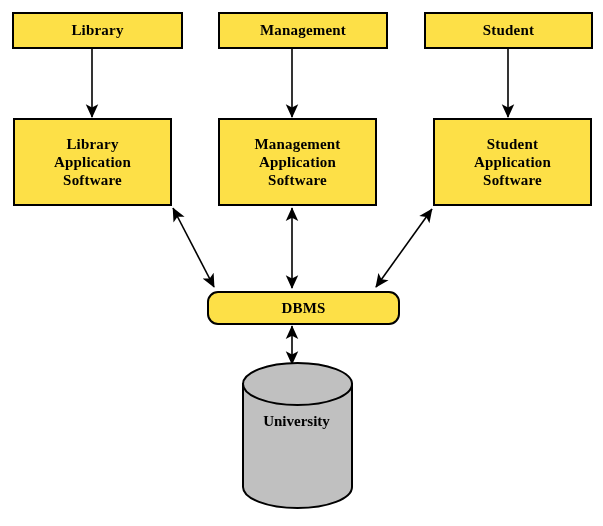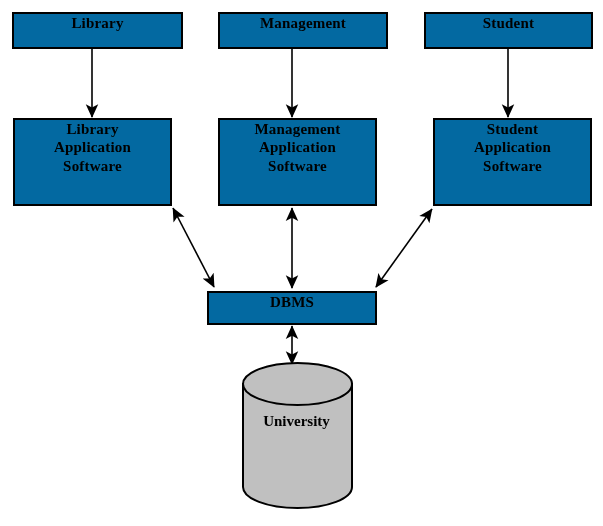--- a/index.html
+++ b/index.html
@@ -13,24 +13,24 @@
   #canvas {
     position: relative;
     width: 603px;
     height: 526px;
     background: #ffffff;
     overflow: hidden;
   }
   .node-box {
     position: absolute;
     box-sizing: border-box;
-    background: #0369a1;
+    background: #fde047;
     border: 2px solid #000000;
     display: flex;
-    align-items: flex-start;
+    align-items: center;
     justify-content: center;
     text-align: center;
     font-weight: bold;
     color: #000000;
     line-height: 1.22;
     letter-spacing: 0.2px;
   }
   .actor-box { font-size: 15px; }
   .app-box   { font-size: 15px; }
   .dbms-box  { font-size: 15px; }
@@ -112,21 +112,21 @@
   </div>
 
   <div class="node-box app-box" style="left:433px; top:118px; width:159px; height:88px;">
     <div>
       <div>Student</div>
       <div>Application</div>
       <div>Software</div>
     </div>
   </div>
 
-  <div class="node-box dbms-box" style="left:207px; top:291px; width:170px; height:34px;">
+  <div class="node-box dbms-box" style="left:207px; top:291px; width:193px; height:34px;border-radius:11px;">
     <span>DBMS</span>
   </div>
 
   <div class="db-label" style="left:243px; top:412px; width:107px;">
     <div>University</div>
   </div>
 
 </div>
 
 </body></html>

